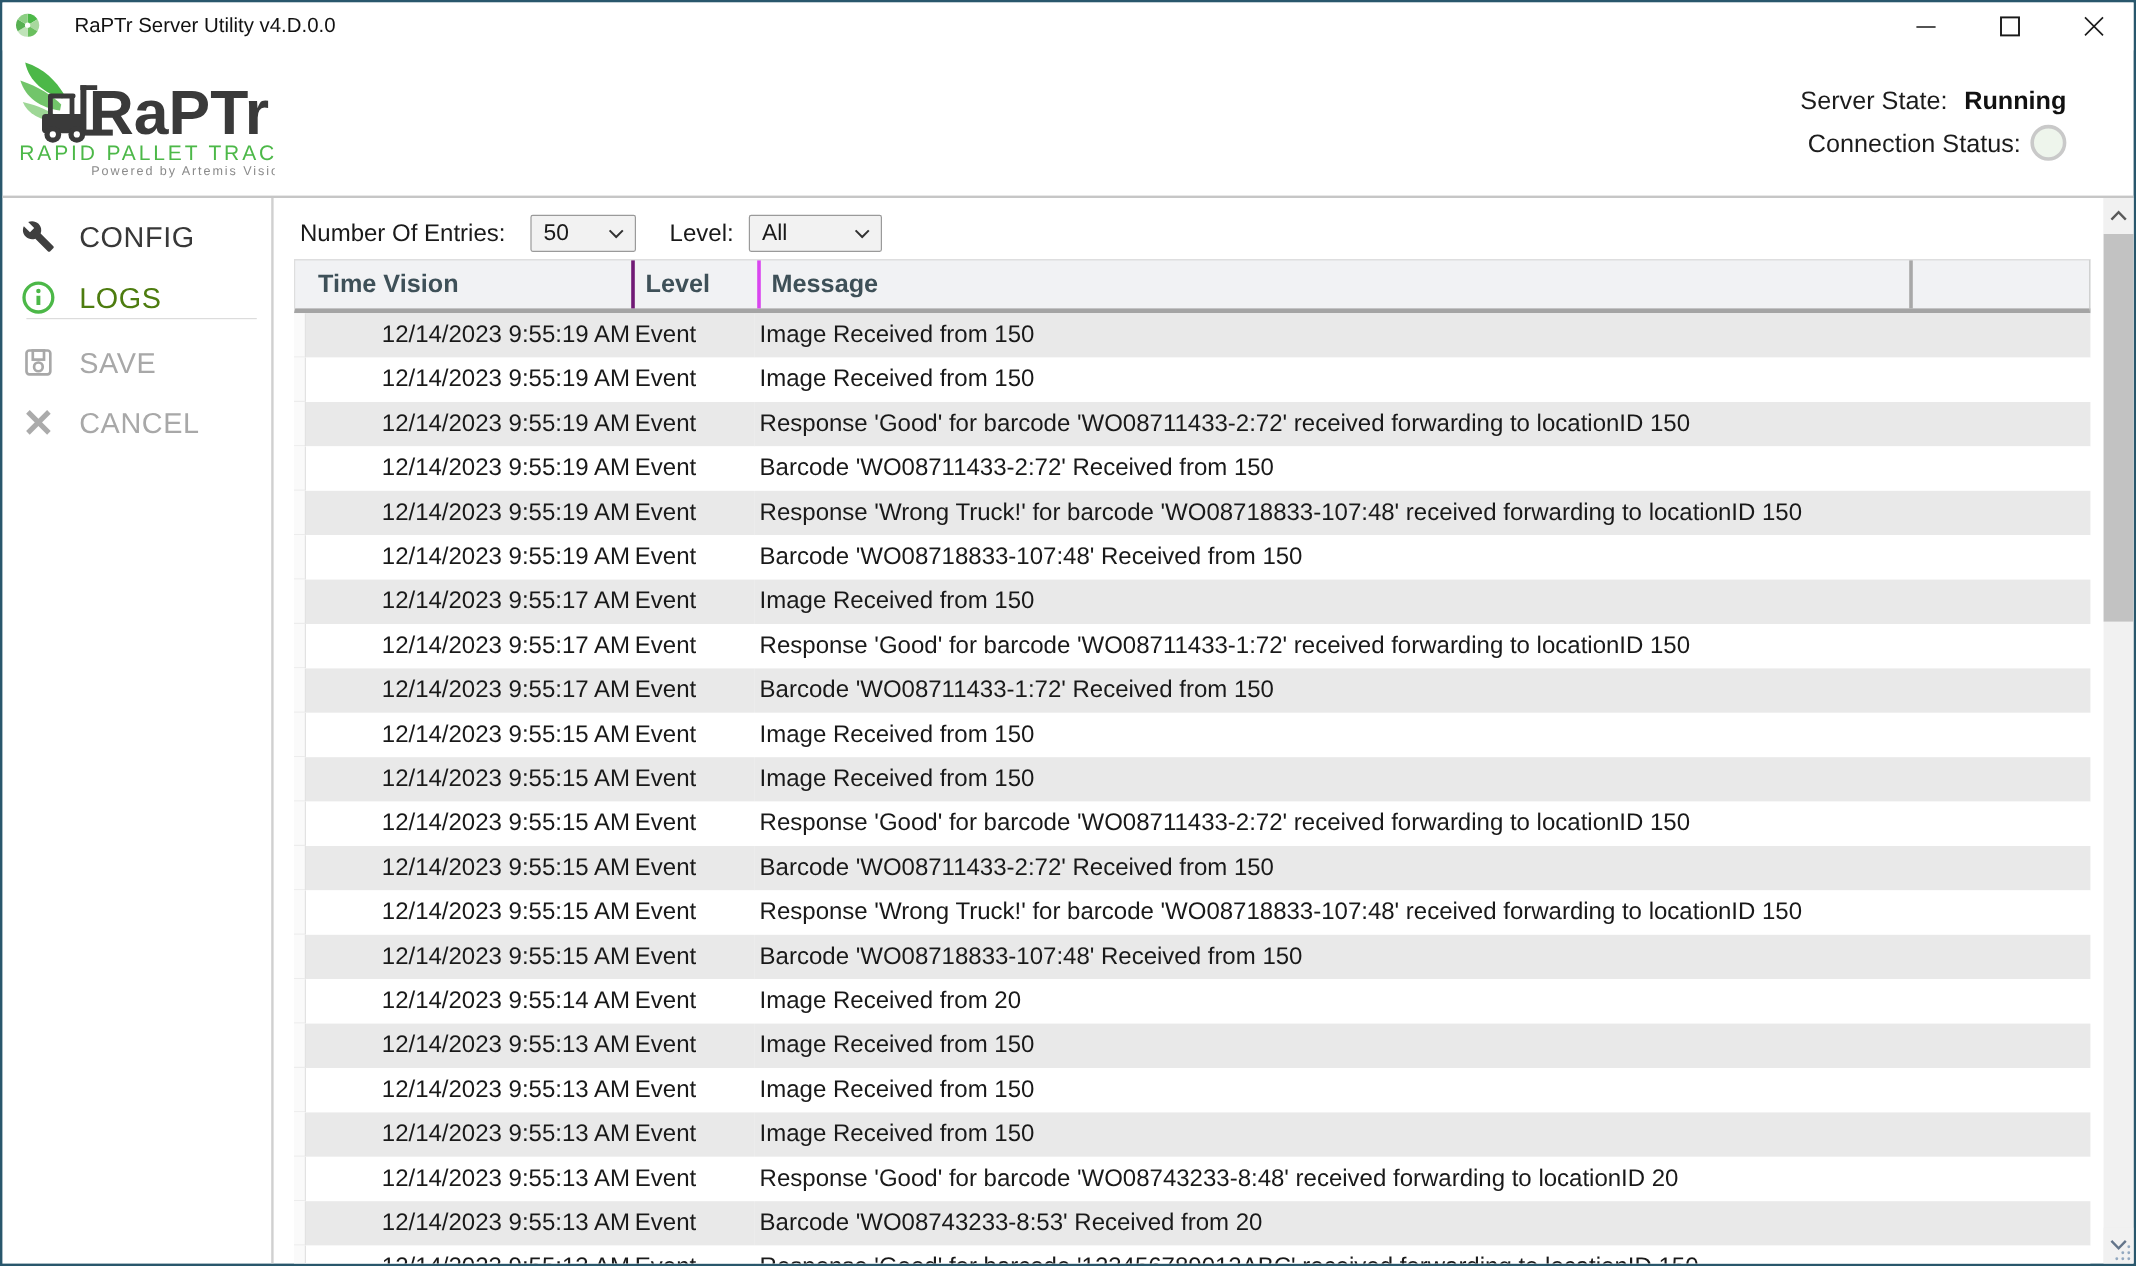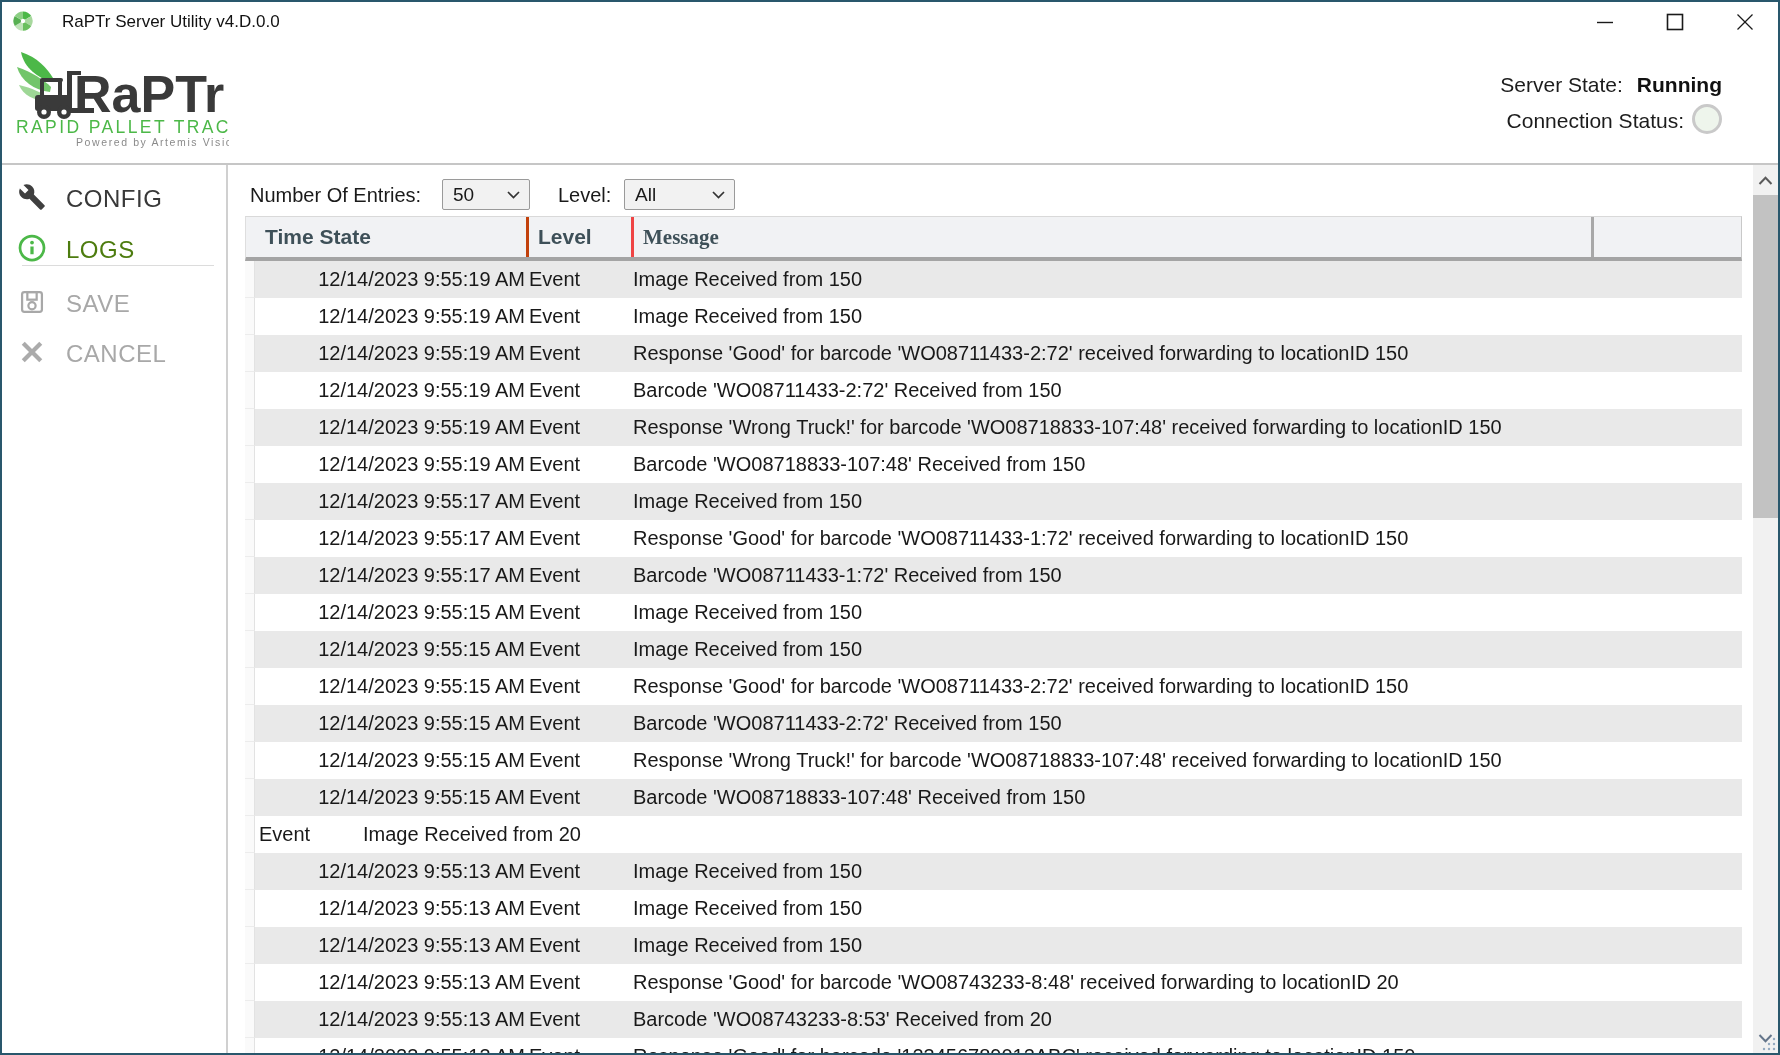--- a/index.html
+++ b/index.html
@@ -40,22 +40,22 @@
   .tb-label{position:absolute;top:178px;height:31px;line-height:31px;font-size:20px;color:#1a1a1a;}
   .combo{position:absolute;top:177px;height:31px;box-sizing:border-box;background:#f2f2f2;border:1px solid #9a9a9a;border-radius:2px;display:flex;align-items:center;cursor:pointer;}
   .combo .val{font-size:19px;padding-left:10px;color:#1a1a1a;flex:1;}
   .combo .chev{margin-right:9px;display:flex;}
   
   .grid{position:absolute;left:243px;top:214px;width:1497px;}
   .thead{display:flex;height:40px;background:#f1f2f4;border-top:1px solid #d9d9d9;border-bottom:4px solid #a4a4a4;border-left:1px solid #dedede;border-right:1px solid #c9c9c9;box-sizing:content-box;}
   .th{font-size:21px;font-weight:700;color:#3e5058;line-height:40px;padding-left:9px;box-sizing:border-box;overflow:hidden;white-space:nowrap;}
   .th-gutter{width:10px;padding:0;}
   .th-time{width:270px;}
-  .th-level{width:105px;border-left:3px solid #c2410c;}
-  .th-msg{flex:1;border-left:3px solid #ef4444;font-family:Liberation Serif, serif;}
+  .th-level{width:105px;border-left:3px solid #701a75;}
+  .th-msg{flex:1;border-left:3px solid #d946ef;}
   .th-extra{width:150px;border-left:3px solid #a8a8a8;}
   .tbody{}
   .trow{display:flex;height:37px;}
   .cell{line-height:37px;font-size:20px;color:#191919;white-space:nowrap;overflow:hidden;box-sizing:border-box;}
   .gutter{width:10px;background:#fafafa;border-right:1px solid #e2e2e2;border-bottom:1px solid #ececec;}
   .c-time{width:270px;padding-left:4px;text-align:right;}
   .c-level{width:104px;padding-left:4px;}
   .c-msg{flex:1;padding-left:4px;}
   .trow.alt .c-time,.trow.alt .c-level,.trow.alt .c-msg{background:#e9e9e9;}
   .trow.plain .c-time,.trow.plain .c-level,.trow.plain .c-msg{background:#ffffff;}
@@ -203,21 +203,21 @@
   <span class="chev">
     <svg width="13" height="8">
         <path d="M1,1 L6.5,6.5 L12,1" fill="none" stroke="#333333" stroke-width="1.7"></path>
       </svg>
   </span>
 </div>
 
 <div class="grid">
   <div class="thead">
     <div class="th th-gutter"></div>
-    <div class="th th-time">Time State</div>
+    <div class="th th-time">Time Vision</div>
     <div class="th th-level">Level</div>
     <div class="th th-msg">Message</div>
     <div class="th th-extra"></div>
   </div>
   <div class="tbody">
   <div class="trow alt">
     <div class="cell gutter"></div>
     <div class="cell c-time">12/14/2023 9:55:19 AM</div>
     <div class="cell c-level">Event</div>
     <div class="cell c-msg">Image Received from 150</div>
@@ -316,20 +316,21 @@
 
   <div class="trow alt">
     <div class="cell gutter"></div>
     <div class="cell c-time">12/14/2023 9:55:15 AM</div>
     <div class="cell c-level">Event</div>
     <div class="cell c-msg">Barcode 'WO08718833-107:48' Received from 150</div>
   </div>
 
   <div class="trow plain">
     <div class="cell gutter"></div>
+    <div class="cell c-time">12/14/2023 9:55:14 AM</div>
     <div class="cell c-level">Event</div>
     <div class="cell c-msg">Image Received from 20</div>
   </div>
 
   <div class="trow alt">
     <div class="cell gutter"></div>
     <div class="cell c-time">12/14/2023 9:55:13 AM</div>
     <div class="cell c-level">Event</div>
     <div class="cell c-msg">Image Received from 150</div>
   </div>

